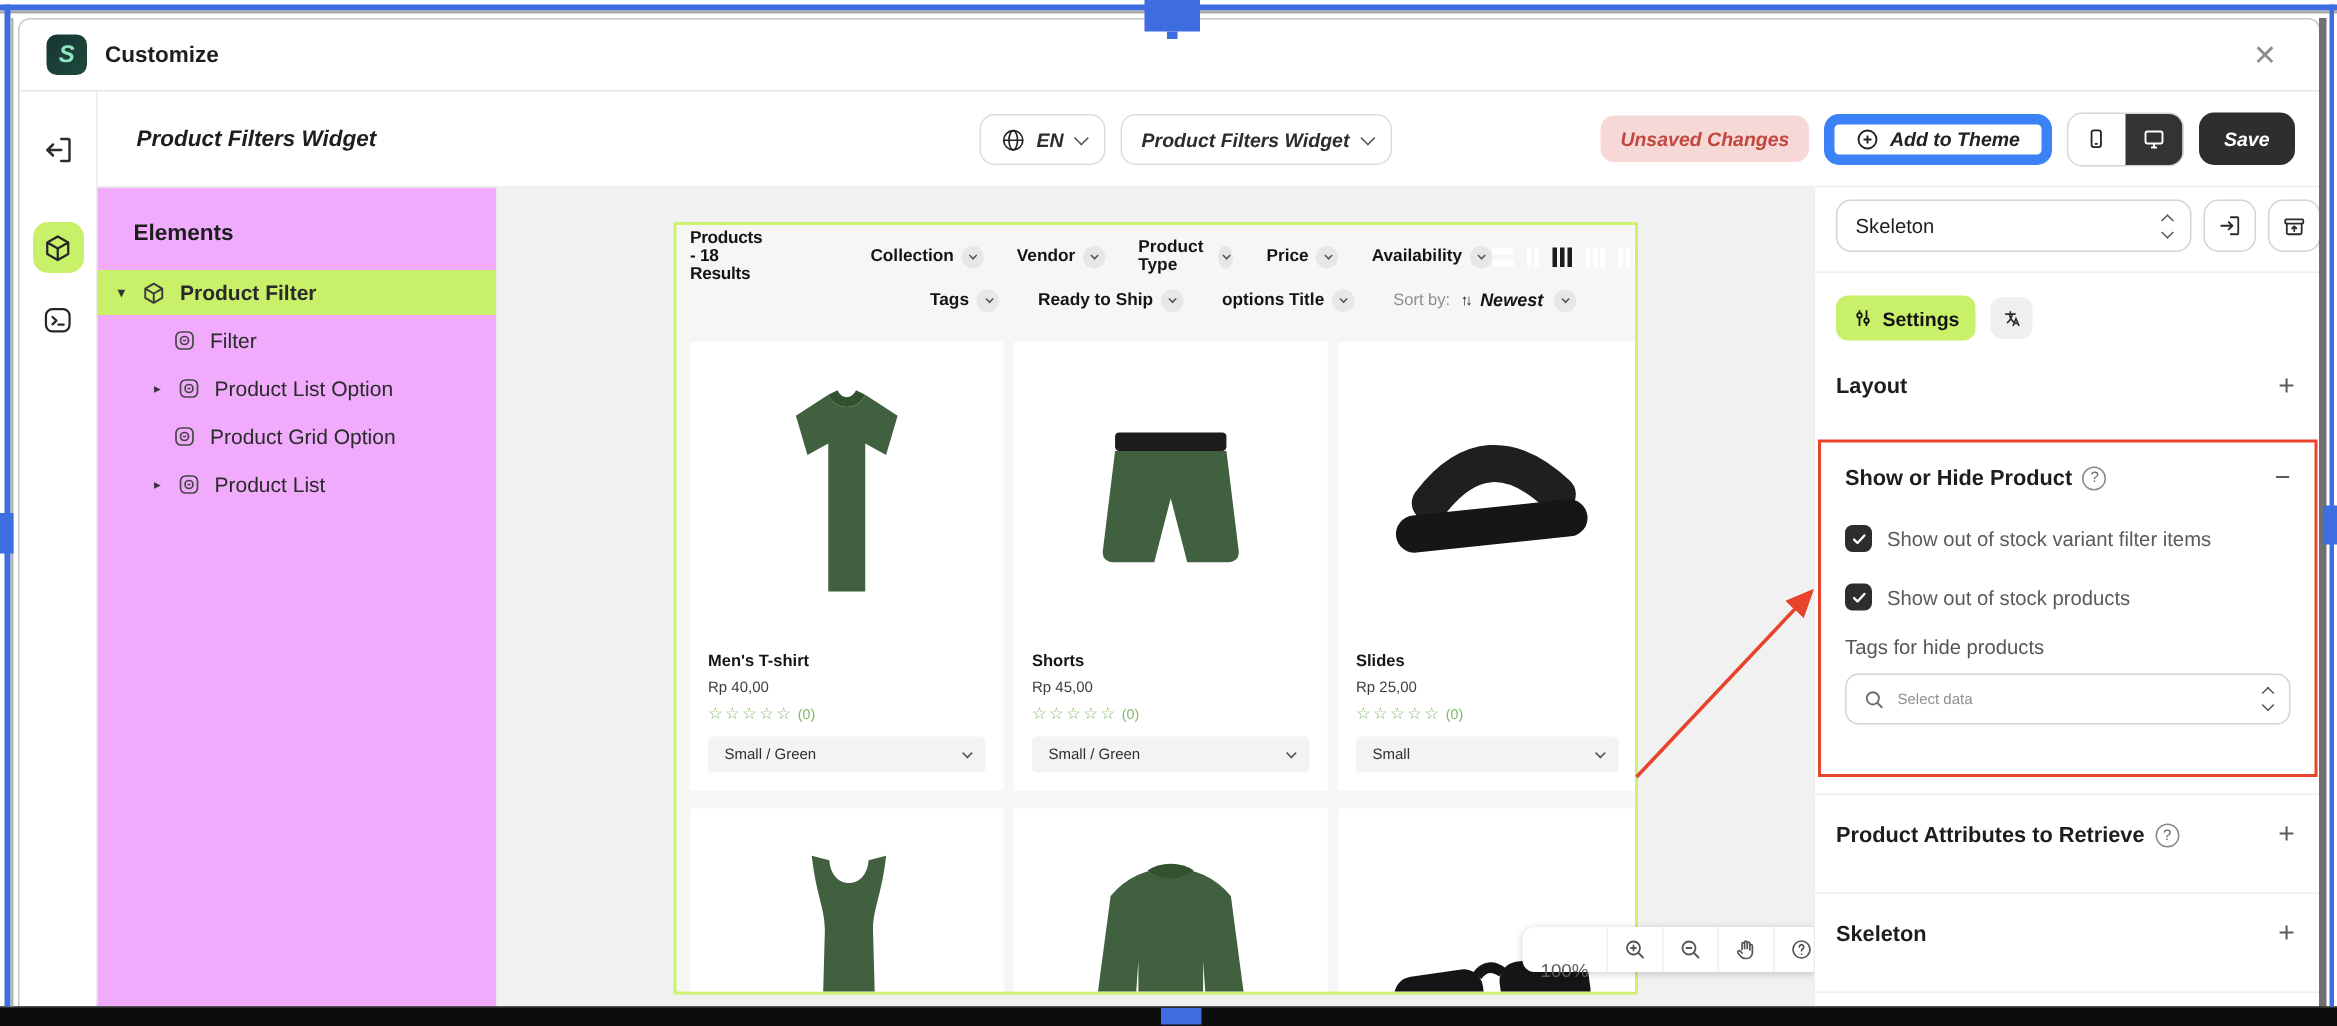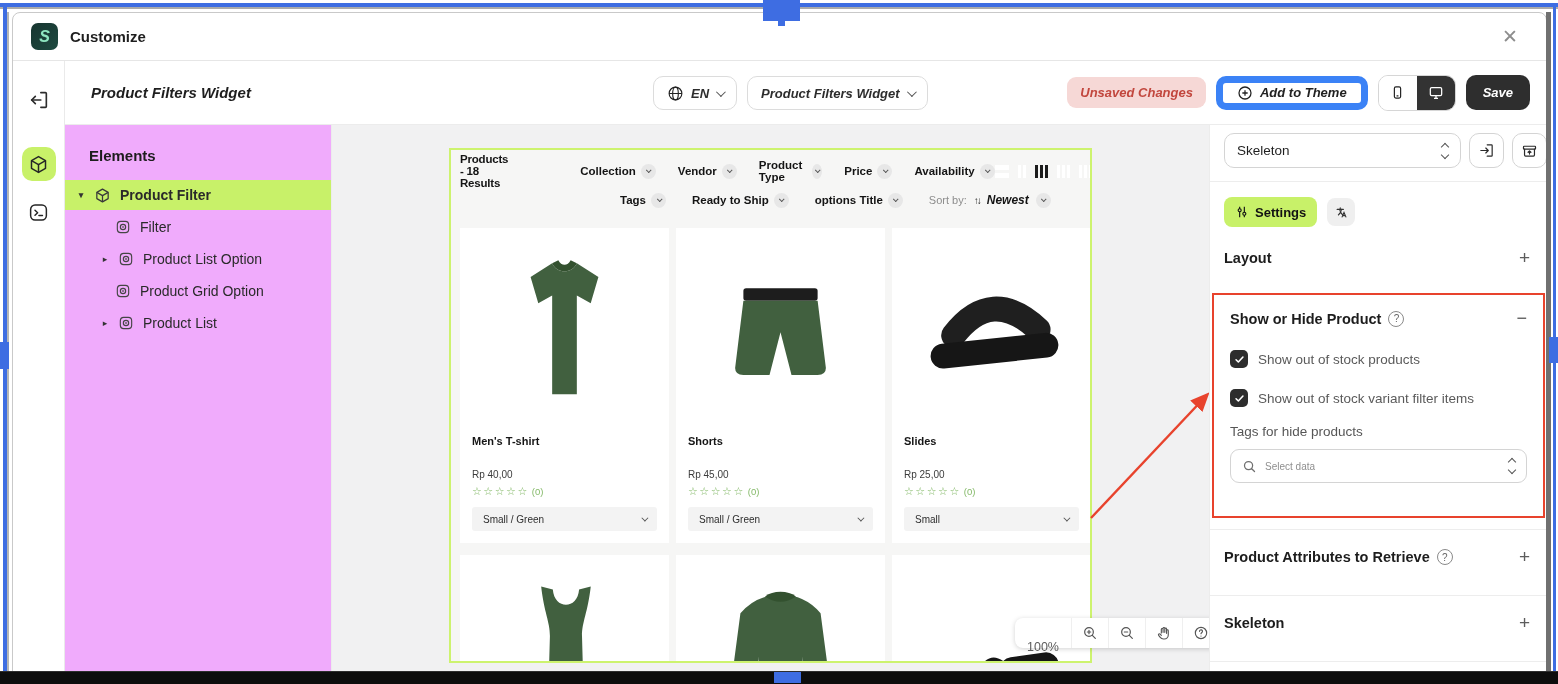--- a/index.html
+++ b/index.html
@@ -78,21 +78,21 @@
   .fbar2{display:flex;align-items:center;height:24px;margin-top:6px;margin-left:160px;gap:26px;}
   .sortwrap{display:flex;align-items:center;gap:7px;}
   .sort-label{font-size:11px;color:#8d8d8d;font-weight:400;}
   .sort-arrows{font-size:10px;color:#222;letter-spacing:-2px;}
   .sort-val{font-size:12px;font-weight:700;color:#141414;font-style:italic;}
 
   .pgrid{display:grid;grid-template-columns:repeat(3,1fr);column-gap:7px;row-gap:12px;margin-top:16px;}
   .card{background:#fff;padding:0 12px 12px;}
   .imgbox{height:203px;display:flex;align-items:center;justify-content:center;}
   .pname{font-size:11px;font-weight:700;color:#161616;margin-top:4px;}
-  .pprice{font-size:10px;color:#3c3c3c;margin-top:22px;}
+  .pprice{font-size:10px;color:#3c3c3c;margin-top:6px;}
   .pstars{font-size:11px;color:#84b968;margin-top:5px;letter-spacing:1.5px;}
   .pstars .cnt{font-size:9.5px;letter-spacing:0;margin-left:3px;}
   .pvariant{margin-top:9px;height:24px;background:#f3f3f3;border-radius:3px;display:flex;align-items:center;padding:0 11px;font-size:10px;color:#2e2e2e;}
   .pvariant .chev{margin-left:auto;width:5px;height:5px;border-width:1.3px;}
 
   .zoombar{position:absolute;left:683px;top:493px;height:30px;background:#fff;border-radius:8px;box-shadow:0 1px 5px rgba(0,0,0,.18);display:flex;align-items:center;z-index:20;}
   .zb{height:100%;display:flex;align-items:center;justify-content:center;padding:0 10px;border-left:1px solid #efefef;color:#555;}
   .zb:first-child{border-left:none;font-size:12.5px;color:#5c5c5c;padding:0 12px;margin-top:28px;}
 
   .red-arrow{position:absolute;left:745px;top:255px;z-index:30;pointer-events:none;}
@@ -547,29 +547,29 @@
                 <span class="rb-title">Show or Hide Product</span>
                 <span class="helpc">?</span>
                 <span class="rb-minus">−</span>
               </div>
               <div class="cbrow">
                 <span class="cbox">
                   <svg width="11" height="11" viewBox="0 0 24 24" fill="none" stroke="#fff" stroke-width="3.4" stroke-linecap="round" stroke-linejoin="round">
                       <path d="M4.5 12.5l5 5 10-11"></path>
                     </svg>
                 </span>
-                <span class="cblabel">Show out of stock products</span>
+                <span class="cblabel">Show out of stock variant filter items</span>
               </div>
               <div class="cbrow">
                 <span class="cbox">
                   <svg width="11" height="11" viewBox="0 0 24 24" fill="none" stroke="#fff" stroke-width="3.4" stroke-linecap="round" stroke-linejoin="round">
                       <path d="M4.5 12.5l5 5 10-11"></path>
                     </svg>
                 </span>
-                <span class="cblabel">Show out of stock variant filter items</span>
+                <span class="cblabel">Show out of stock products</span>
               </div>
               <div class="tags-label">Tags for hide products</div>
               <div class="select-data">
                 <span style="display:flex">
                   <svg width="15" height="15" viewBox="0 0 24 24" fill="none" stroke="#6f6f6f" stroke-width="2" stroke-linecap="round">
                       <circle cx="10.5" cy="10.5" r="6.5"></circle>
                       <path d="M15.5 15.5L20 20"></path>
                     </svg>
                 </span>
                 <span class="ph">Select data</span>

